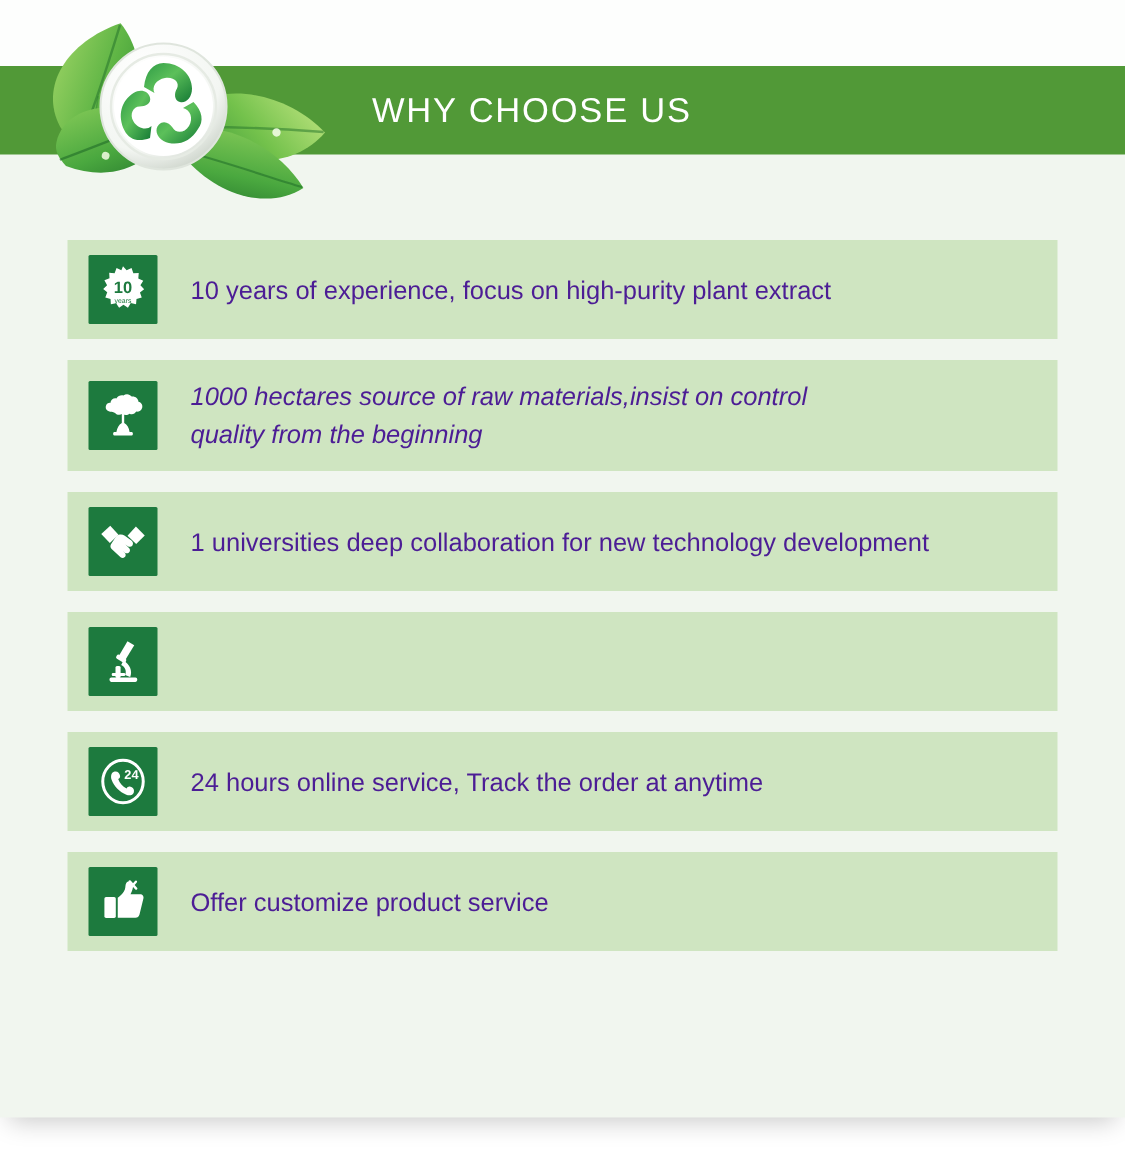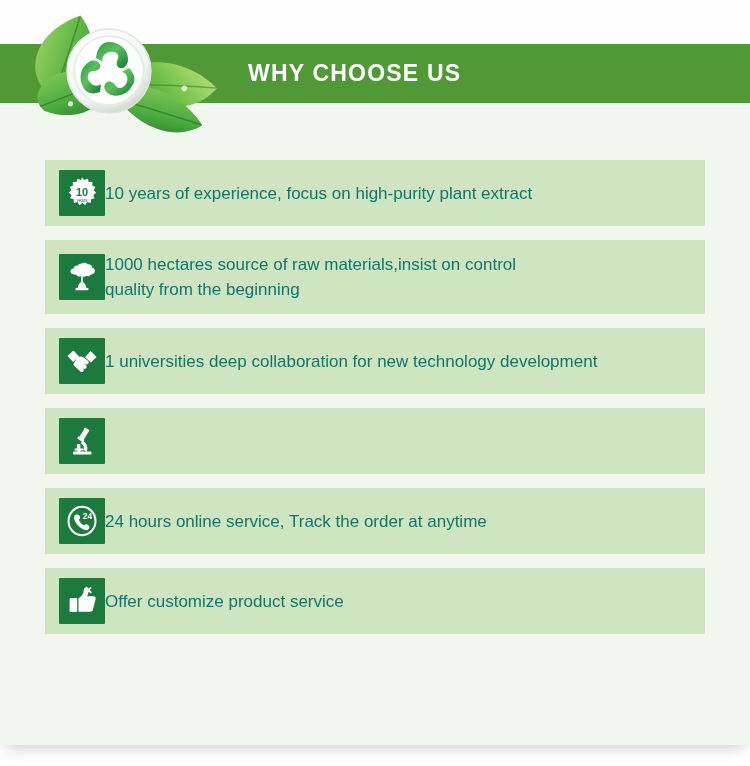--- a/index.html
+++ b/index.html
@@ -51,21 +51,21 @@
     height: 59px;
     background: #519937;
   }
   .banner-title {
     position: absolute;
     left: 248px;
     top: 44px;
     height: 59px;
     line-height: 59px;
     font-size: 23px;
-    font-weight: bold;
+    font-weight: normal;
     letter-spacing: 1.2px;
     color: #ffffff;
     white-space: nowrap;
   }
 
   
   .logo-cluster {
     position: absolute;
     left: 8px;
     top: 12px;
@@ -83,40 +83,41 @@
   }
   .row {
     position: relative;
     background: #cfe5c1;
     margin-bottom: 14px;
     display: flex;
     align-items: center;
     padding: 10px 0 10px 0;
     box-sizing: border-box;
   }
-  .row.two-line { padding-top: 12px; padding-bottom: 12px; }
+  .row.two-line { padding-top: 12px; padding-bottom: 12px; font-style: italic; }
 
   .icon-tile {
     flex: 0 0 auto;
     width: 46px;
     height: 46px;
     margin-left: 14px;
+    margin-right: 22px;
     background: #1d7a3e;
     display: flex;
     align-items: center;
     justify-content: center;
     border-radius: 1px;
   }
   .icon-tile svg { display: block; }
 
   .row-text {
     flex: 1 1 auto;
     font-size: 17px;
     line-height: 25px;
-    color: #0f766e;
+    color: #4c1d95;
     padding-right: 8px;
     white-space: pre-line;
   }
 </style>
 </head>
 <body>
 
 <div id="page">
 
   <div class="sheet"></div>

